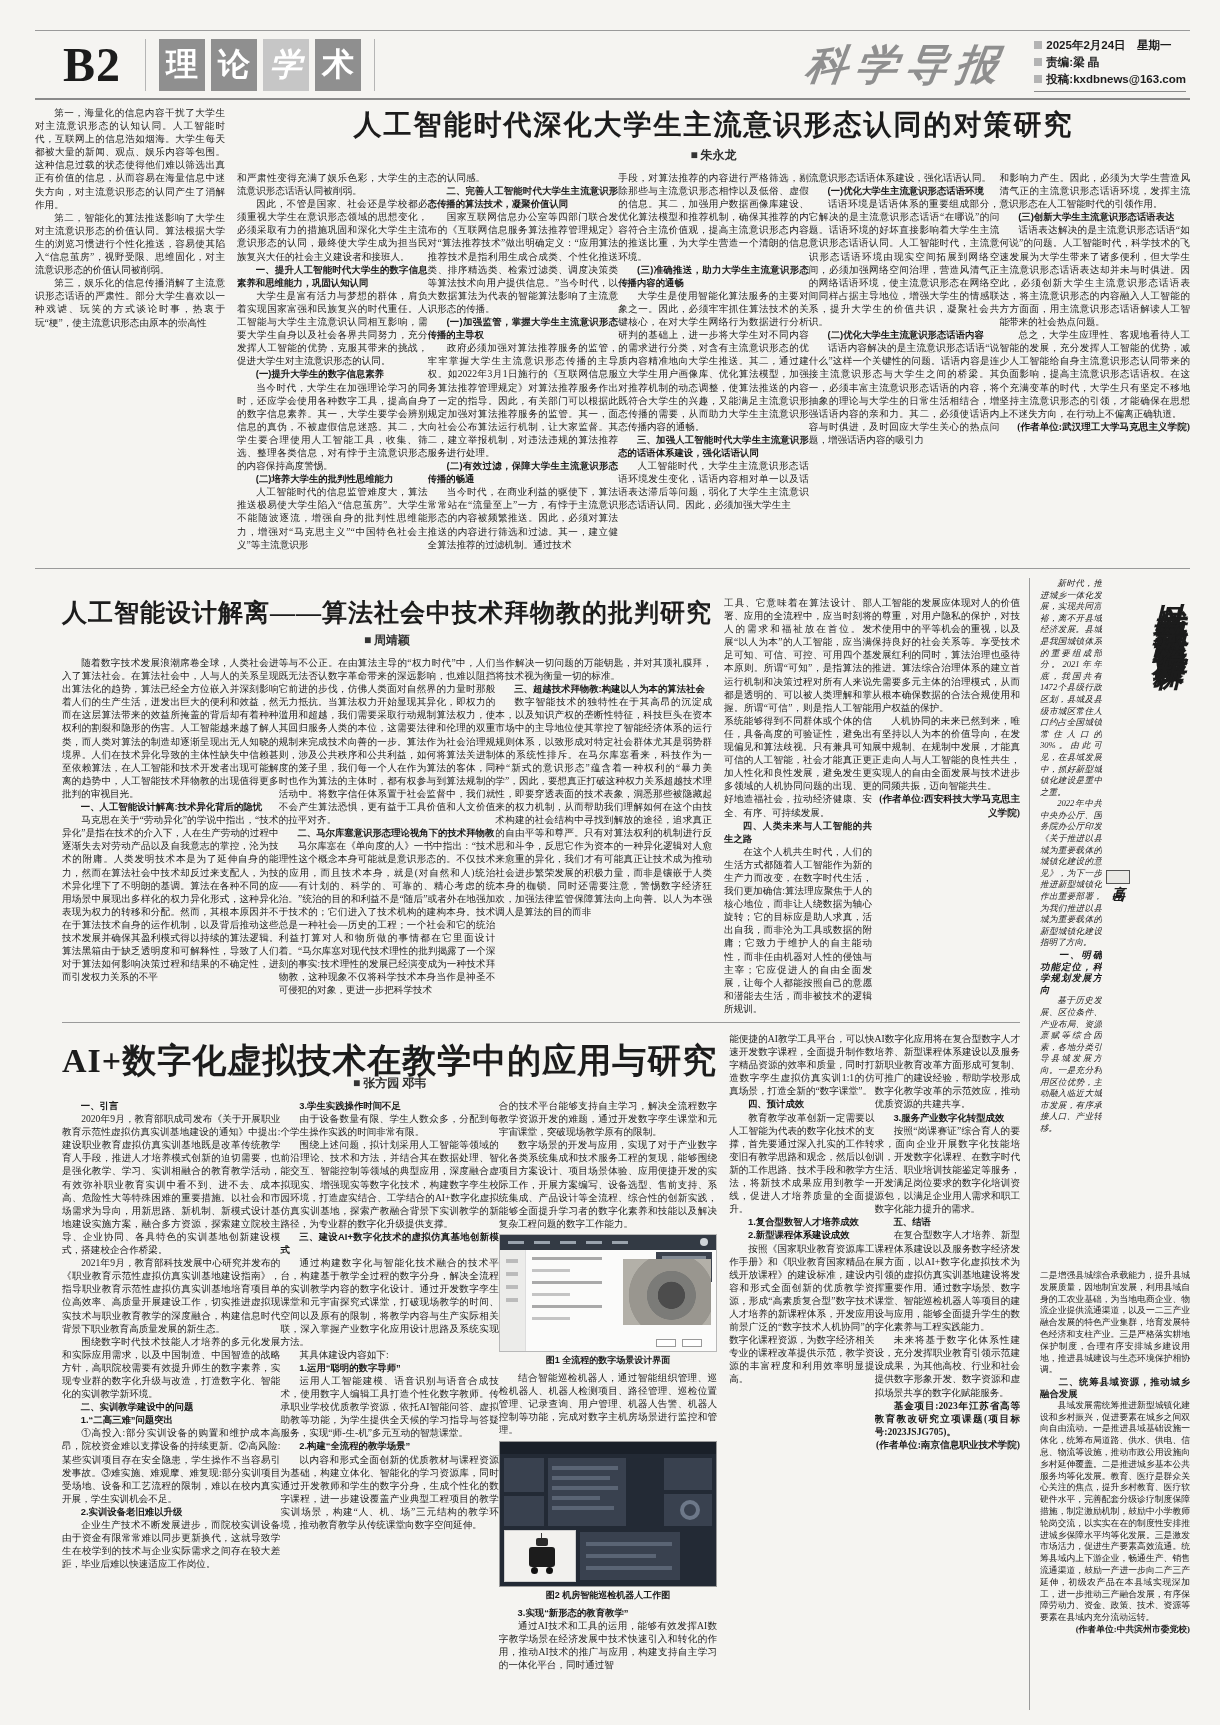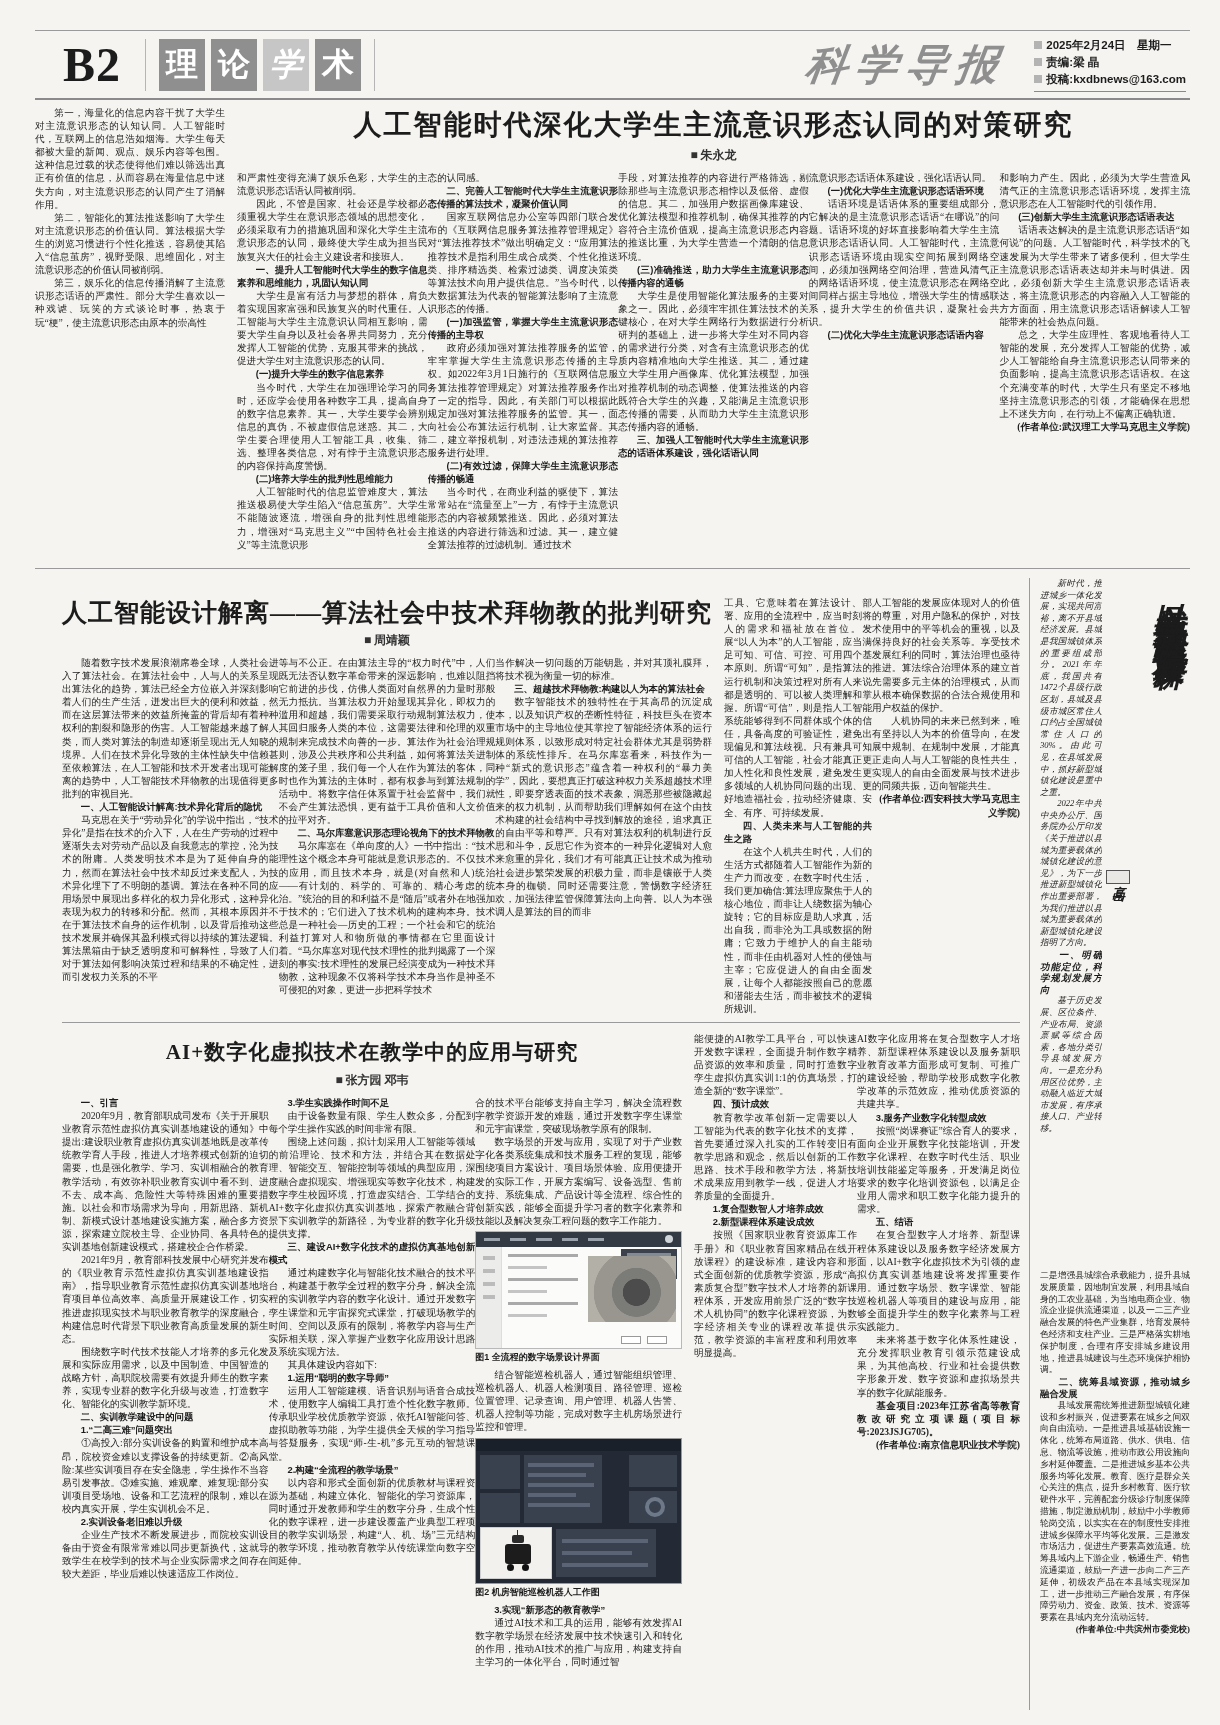--- a/index.html
+++ b/index.html
@@ -47,25 +47,25 @@
   
   .art-lower { position:absolute; left:62px; width:958px; display:flex; gap:12px; }
   .art-left { flex:0 0 620px; display:flex; flex-direction:column; }
   .art-right { flex:1; }
   #a2 { top:596px; height:436px; }
   #a2 .headline { font-size:25px; letter-spacing:1px; height:34px; }
   #a2-cols .tcol { height:376px; }
   #a2-right .tcol, #a3-right .tcol { height:100%; }
   .art-right .cols { height:100%; }
   #a3 { top:1032px; height:676px; }
-  #a3 .headline { font-size:21px; letter-spacing:1px; height:34px; margin-top:6px; }
+  #a3 .headline { font-size:34px; letter-spacing:1px; height:34px; margin-top:6px; }
   #a3-cols .tcol { height:612px; }
   
   .figwrap { margin:4px 0 3px; }
-  .figcap { text-align:left; font-weight:bold; font-size:9px; font-family:"Liberation Sans",sans-serif; margin:2px 0 4px; }
+  .figcap { text-align:center; font-weight:bold; font-size:9px; font-family:"Liberation Sans",sans-serif; margin:2px 0 4px; }
   .fig1 { position:relative; width:100%; height:118px; background:#fbfbfa; border:1px solid #b8b8b8; overflow:hidden; }
   .fig1-nav { height:15px; background:#333a44; display:flex; align-items:center; gap:10px; padding:0 8px; }
   .fig1-nav i { display:block; width:16px; height:3px; background:#9aa3ad; }
   .fig1-avatar { margin-left:auto; width:8px; height:8px; border-radius:50%; background:#cfd4d9; }
   .fig1-drop { position:absolute; right:4px; top:17px; width:56px; height:30px; background:#3c424d; }
   .fig1-drop i { display:block; height:3px; background:#828a94; margin:4px 6px 0; }
   .fig1-side { position:absolute; left:0; top:15px; bottom:0; width:26px; background:#ececea; border-right:1px solid #ddd; }
   .fig1-side i { display:block; width:12px; height:4px; background:#bbb; margin:9px auto 0; }
   .fig1-list { position:absolute; left:32px; top:22px; width:70px; }
   .fig1-list i { display:block; height:3px; background:#a9a9a9; margin-bottom:9px; }
@@ -142,26 +142,28 @@
           <p class="blk blk-h">(一)加强监管，掌握大学生主流意识形态传播的主导权</p>
           <p class="blk blk-p">政府必须加强对算法推荐服务的监管，牢牢掌握大学生主流意识形态传播的主导权。如2022年3月1日施行的《互联网信息服务算法推荐管理规定》对算法推荐服务作出了一定的指导。因此，有关部门可以根据此规定加强对算法推荐服务的监管。其一，面向社会公布算法运行机制，让大家监督。其二，建立举报机制，对违法违规的算法推荐服务进行处理。</p>
           <p class="blk blk-h">(二)有效过滤，保障大学生主流意识形态传播的畅通</p>
           <p class="blk blk-p">当今时代，在商业利益的驱使下，算法常常站在“流量至上”一方，有悖于主流意识形态的内容被频繁推送。因此，必须对算法推送的内容进行筛选和过滤。其一，建立健全算法推荐的过滤机制。通过技术</p>
         </div>
       <div class="tcol">
           <p class="blk blk-c">手段，对算法推荐的内容进行严格筛选，剔除那些与主流意识形态相悖以及低俗、虚假的信息。其二，加强用户数据画像库建设、优化算法模型和推荐机制，确保其推荐的内容符合主流价值观，提高主流意识形态内容的推送比重，为大学生营造一个清朗的信息环境。</p>
           <p class="blk blk-h">(三)准确推送，助力大学生主流意识形态传播内容的通畅</p>
           <p class="blk blk-p">大学生是使用智能化算法服务的主要对象之一。因此，必须牢牢抓住算法技术的关键核心，在对大学生网络行为数据进行分析研判的基础上，进一步将大学生对不同内容的需求进行分类，对含有主流意识形态的优质内容精准地向大学生推送。其二，通过建立大学生用户画像库、优化算法模型，加强对推荐机制的动态调整，使算法推送的内容既符合大学生的兴趣，又能满足主流意识形态传播的需要，从而助力大学生主流意识形态传播内容的通畅。</p>
           <p class="blk blk-h">三、加强人工智能时代大学生主流意识形态的话语体系建设，强化话语认同</p>
+          <p class="blk blk-p">人工智能时代，大学生主流意识形态话语环境发生变化，话语内容相对单一以及话语表达滞后等问题，弱化了大学生主流意识形态话语认同。因此，必须加强大学生主</p>
         </div>
       <div class="tcol">
           <p class="blk blk-c">流意识形态话语体系建设，强化话语认同。</p>
           <p class="blk blk-h">(一)优化大学生主流意识形态话语环境</p>
           <p class="blk blk-p">话语环境是话语体系的重要组成部分，它解决的是主流意识形态话语“在哪说”的问题。话语环境的好坏直接影响着大学生主流意识形态话语认同。人工智能时代，主流意识形态话语环境由现实空间拓展到网络空间，必须加强网络空间治理，营造风清气正的网络话语环境，使主流意识形态在网络空间同样占据主导地位，增强大学生的情感联系，提升大学生的价值共识，凝聚社会共识。</p>
           <p class="blk blk-h">(二)优化大学生主流意识形态话语内容</p>
+          <p class="blk blk-p">话语内容解决的是主流意识形态话语“说什么”这样一个关键性的问题。话语内容是连接主流意识形态与大学生之间的桥梁。其一，必须丰富主流意识形态话语的内容，将抽象的理论与大学生的日常生活相结合，增强话语内容的亲和力。其二，必须使话语内容与时俱进，及时回应大学生关心的热点问题，增强话语内容的吸引力</p>
         </div>
       <div class="tcol">
           <p class="blk blk-c">和影响力产生。因此，必须为大学生营造风清气正的主流意识形态话语环境，发挥主流意识形态在人工智能时代的引领作用。</p>
           <p class="blk blk-h">(三)创新大学生主流意识形态话语表达</p>
           <p class="blk blk-p">话语表达解决的是主流意识形态话语“如何说”的问题。人工智能时代，科学技术的飞速发展为大学生带来了诸多便利，但大学生主流意识形态话语表达却并未与时俱进。因此，必须创新大学生主流意识形态话语表达，将主流意识形态的内容融入人工智能的方方面面，用主流意识形态话语解读人工智能带来的社会热点问题。</p>
           <p class="blk blk-p">总之，大学生应理性、客观地看待人工智能的发展，充分发挥人工智能的优势，减少人工智能给自身主流意识形态认同带来的负面影响，提高主流意识形态话语权。在这个充满变革的时代，大学生只有坚定不移地坚持主流意识形态的引领，才能确保在思想上不迷失方向，在行动上不偏离正确轨道。</p>
           <p class="blk blk-a">(作者单位:武汉理工大学马克思主义学院)</p>
         </div>
     </div>
   </div>

